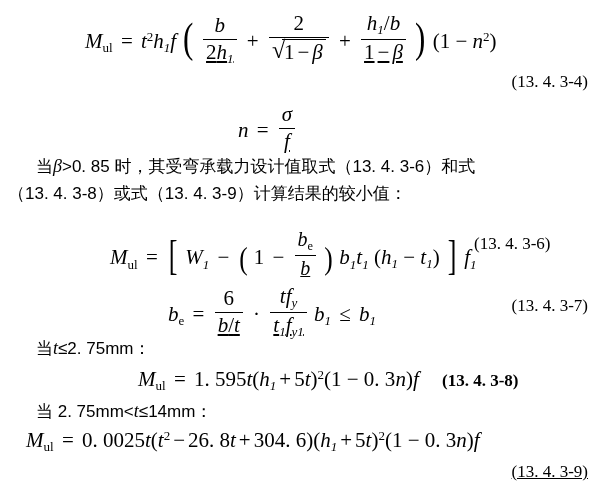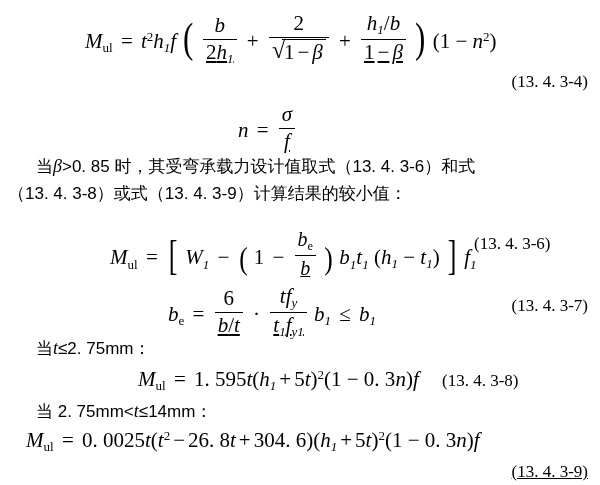--- a/index.html
+++ b/index.html
@@ -245,21 +245,21 @@
   <div class="textline bodytext" style="left: 36px; top: 337px;">
     <span class="cn">当</span><span class="var math" style="font-size:18px;">t</span><span class="cn">≤2. 75mm：</span>
   </div>
 
   <div class="eq-line eqbody math" style="left: 138px; top: 367px;">
     <span class="var">M</span><span class="sub">ul</span>
     <span class="op">=</span>
     <span class="opn">1. 595</span><span class="var">t</span><span class="opn">(</span><span class="var">h</span><span class="subi">1</span><span class="op">+</span><span class="opn">5</span><span class="var">t</span><span class="opn">)</span><span class="sup">2</span><span class="opn">(1&nbsp;−&nbsp;0. 3</span><span class="var">n</span><span class="opn">)</span><span class="var">f</span>
   </div>
 
-  <div class="eq-line tagtext" style="left: 442px; top: 371px;">(13. 4. 3-8)</div>
+  <div class="eq-line tagtext" style="left: 442px; top: 371px; font-weight: bold;">(13. 4. 3-8)</div>
 
   <div class="textline bodytext" style="left: 36px; top: 400px; text-align: right;">
     <span class="cn">当 2. 75mm&lt;</span><span class="var math" style="font-size:18px;">t</span><span class="cn">≤14mm：</span>
   </div>
 
   <div class="eq-line eqbody math" style="left: 26px; top: 428px; text-align: center;">
     <span class="var">M</span><span class="sub">ul</span>
     <span class="op">=</span>
     <span class="opn">0. 0025</span><span class="var">t</span><span class="opn">(</span><span class="var">t</span><span class="sup">2</span><span class="op">−</span><span class="opn">26. 8</span><span class="var">t</span><span class="op">+</span><span class="opn">304. 6)(</span><span class="var">h</span><span class="subi">1</span><span class="op">+</span><span class="opn">5</span><span class="var">t</span><span class="opn">)</span><span class="sup">2</span><span class="opn">(1&nbsp;−&nbsp;0. 3</span><span class="var">n</span><span class="opn">)</span><span class="var">f</span>
   </div>

